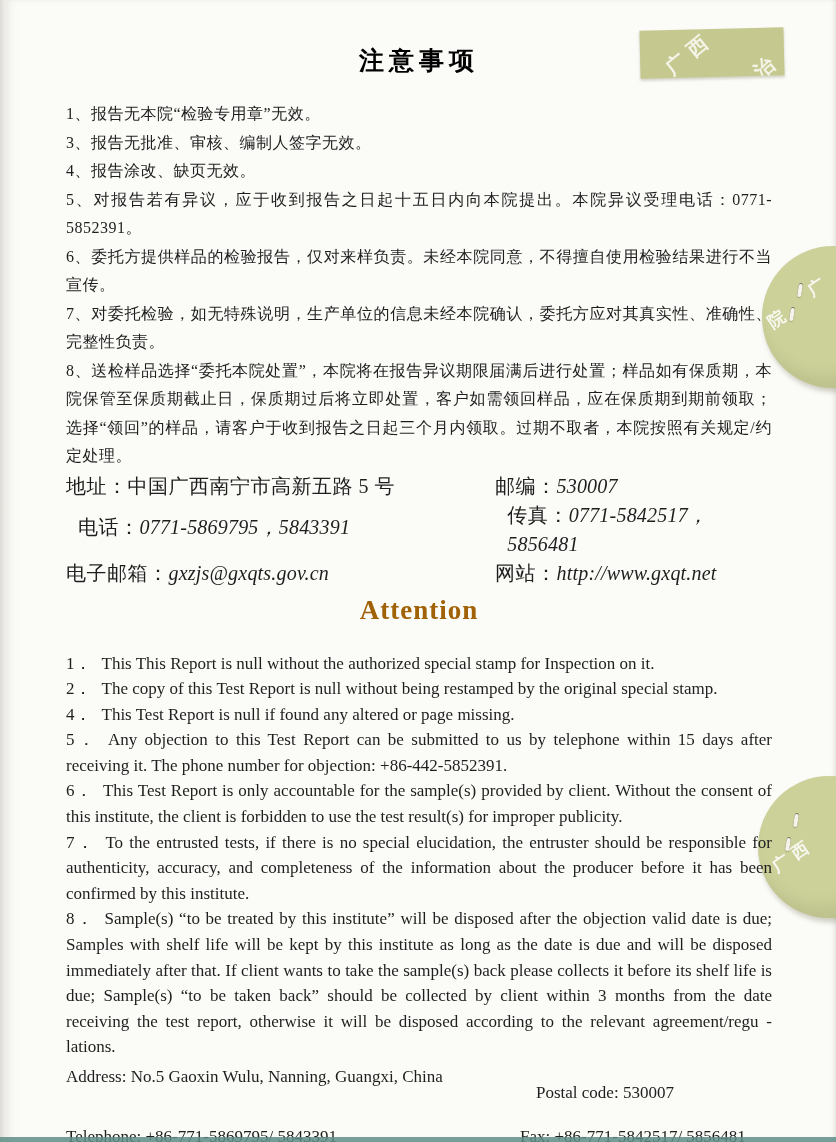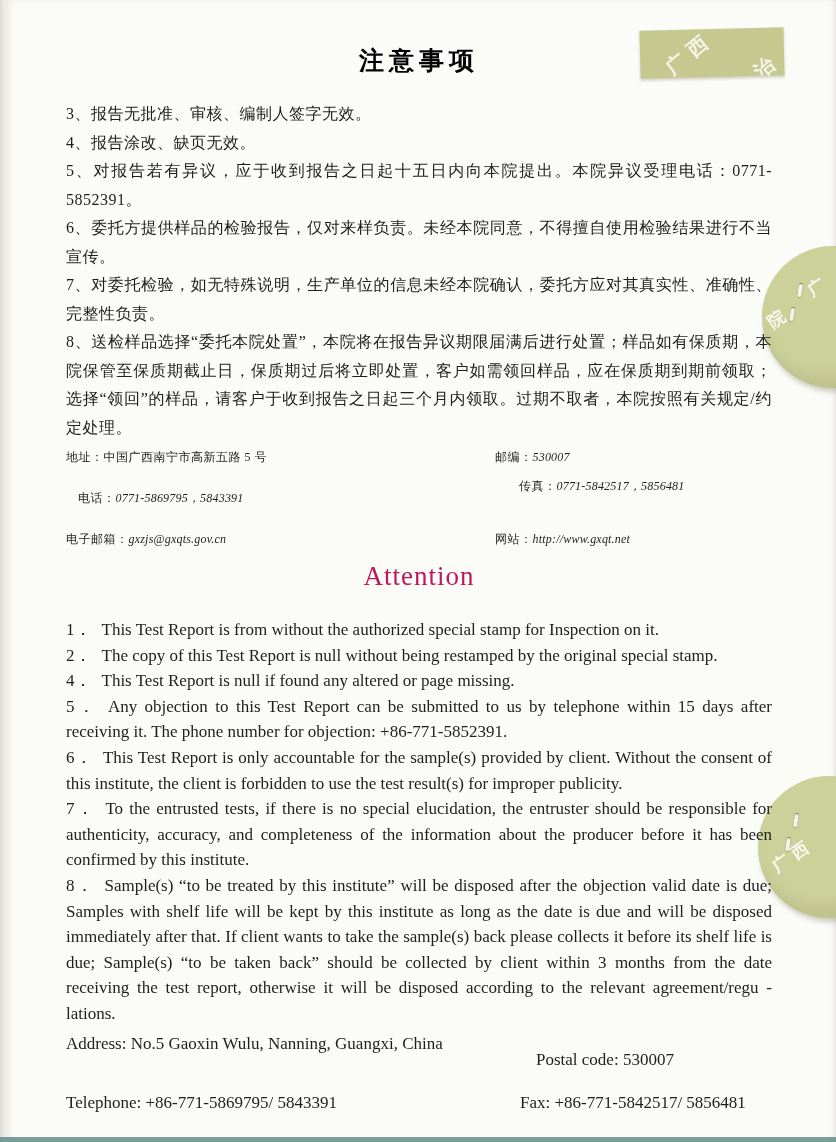--- a/index.html
+++ b/index.html
@@ -29,28 +29,28 @@
     font-size:25px; font-weight:700; letter-spacing:5px;
     color:#000000;
   }
   .cn-items { margin-top:23px; }
   .cn-item {
     margin:0; font-size:16px; line-height:28.5px;
     text-align:justify; letter-spacing:.5px;
   }
   .cn-contact { margin-top:1px; }
   .contact-row { display:flex; }
-  .contact-cell { font-size:12px; line-height:29px; letter-spacing:.5px; }
+  .contact-cell { font-size:20px; line-height:29px; letter-spacing:.5px; }
   .cn-left { width:429px; }
   .mono-ish { letter-spacing:.2px;font-style:italic; }
 
   
   .en-title {
     margin:7px 0 0; text-align:center;
-    font-size:27px; font-weight:400; letter-spacing:1px; color:#be185d;
+    font-size:27px; font-weight:700; letter-spacing:1px; color:#a16207;
   }
   .en-items { margin-top:25px; }
   .en-item {
     margin:0; font-size:17px; line-height:25.6px;
     text-align:justify;
   }
   .en-item .num { padding-right:10px; }
   .en-contact { margin-top:3px; }
   .en-left { width:454px; }
   .en-contact .contact-cell { font-size:17px; line-height:27.5px; letter-spacing:0; }
@@ -107,20 +107,21 @@
     <span class="wm c2-a">广西</span>
     <span class="staple s1"></span>
     <span class="staple s2"></span>
   </div>
 
   <div class="content">
 
     <h1 class="cn-title">注意事项</h1>
 
     <div class="cn-items">
+      <p class="cn-item"><span>1、</span><span>报告无本院“检验专用章”无效。</span></p>
       <p class="cn-item"><span>3、</span><span>报告无批准、审核、编制人签字无效。</span></p>
       <p class="cn-item"><span>4、</span><span>报告涂改、缺页无效。</span></p>
       <p class="cn-item"><span>5、</span><span>对报告若有异议，应于收到报告之日起十五日内向本院提出。本院异议受理电话：0771-5852391。</span></p>
       <p class="cn-item"><span>6、</span><span>委托方提供样品的检验报告，仅对来样负责。未经本院同意，不得擅自使用检验结果进行不当宣传。</span></p>
       <p class="cn-item"><span>7、</span><span>对委托检验，如无特殊说明，生产单位的信息未经本院确认，委托方应对其真实性、准确性、完整性负责。</span></p>
       <p class="cn-item"><span>8、</span><span>送检样品选择“委托本院处置”，本院将在报告异议期限届满后进行处置；样品如有保质期，本院保管至保质期截止日，保质期过后将立即处置，客户如需领回样品，应在保质期到期前领取；选择“领回”的样品，请客户于收到报告之日起三个月内领取。过期不取者，本院按照有关规定/约定处理。</span></p>
     </div>
 
     <div class="cn-contact">
       <div class="contact-row">
@@ -133,24 +134,24 @@
       </div>
       <div class="contact-row">
         <p class="contact-cell cn-left" style="margin:0"><span>电子邮箱：</span><span class="mono-ish">gxzjs@gxqts.gov.cn</span></p>
         <p class="contact-cell" style="margin:0"><span>网站：</span><span class="mono-ish">http://www.gxqt.net</span></p>
       </div>
     </div>
 
     <h2 class="en-title">Attention</h2>
 
     <div class="en-items">
-      <p class="en-item"><span class="num">1．</span><span>This Test Report is from without the authorized special stamp for Inspection on it.</span></p>
+      <p class="en-item"><span class="num">1．</span><span>This This Report is null without the authorized special stamp for Inspection on it.</span></p>
       <p class="en-item"><span class="num">2．</span><span>The copy of this Test Report is null without being restamped by the original special stamp.</span></p>
       <p class="en-item"><span class="num">4．</span><span>This Test Report is null if found any altered or page missing.</span></p>
-      <p class="en-item"><span class="num">5．</span><span>Any objection to this Test Report can be submitted to us by telephone within 15 days after receiving it. The phone number for objection: +86-771-5852391.</span></p>
+      <p class="en-item"><span class="num">5．</span><span>Any objection to this Test Report can be submitted to us by telephone within 15 days after receiving it. The phone number for objection: +86-442-5852391.</span></p>
       <p class="en-item"><span class="num">6．</span><span>This Test Report is only accountable for the sample(s) provided by client. Without the consent of this institute, the client is forbidden to use the test result(s) for improper publicity.</span></p>
       <p class="en-item"><span class="num">7．</span><span>To the entrusted tests, if there is no special elucidation, the entruster should be responsible for authenticity, accuracy, and completeness of the information about the producer before it has been confirmed by this institute.</span></p>
       <p class="en-item"><span class="num">8．</span><span>Sample(s) “to be treated by this institute” will be disposed after the objection valid date is due; Samples with shelf life will be kept by this institute as long as the date is due and will be disposed immediately after that. If client wants to take the sample(s) back please collects it before its shelf life is due; Sample(s) “to be taken back” should be collected by client within 3 months from the date receiving the test report, otherwise it will be disposed according to the relevant agreement/regu -lations.</span></p>
     </div>
 
     <div class="en-contact">
       <div class="contact-row">
         <p class="contact-cell en-left" style="margin:0">Address: No.5 Gaoxin Wulu, Nanning, Guangxi, China</p>
         <p class="contact-cell" style="margin:16px">Postal code: 530007</p>
       </div>

